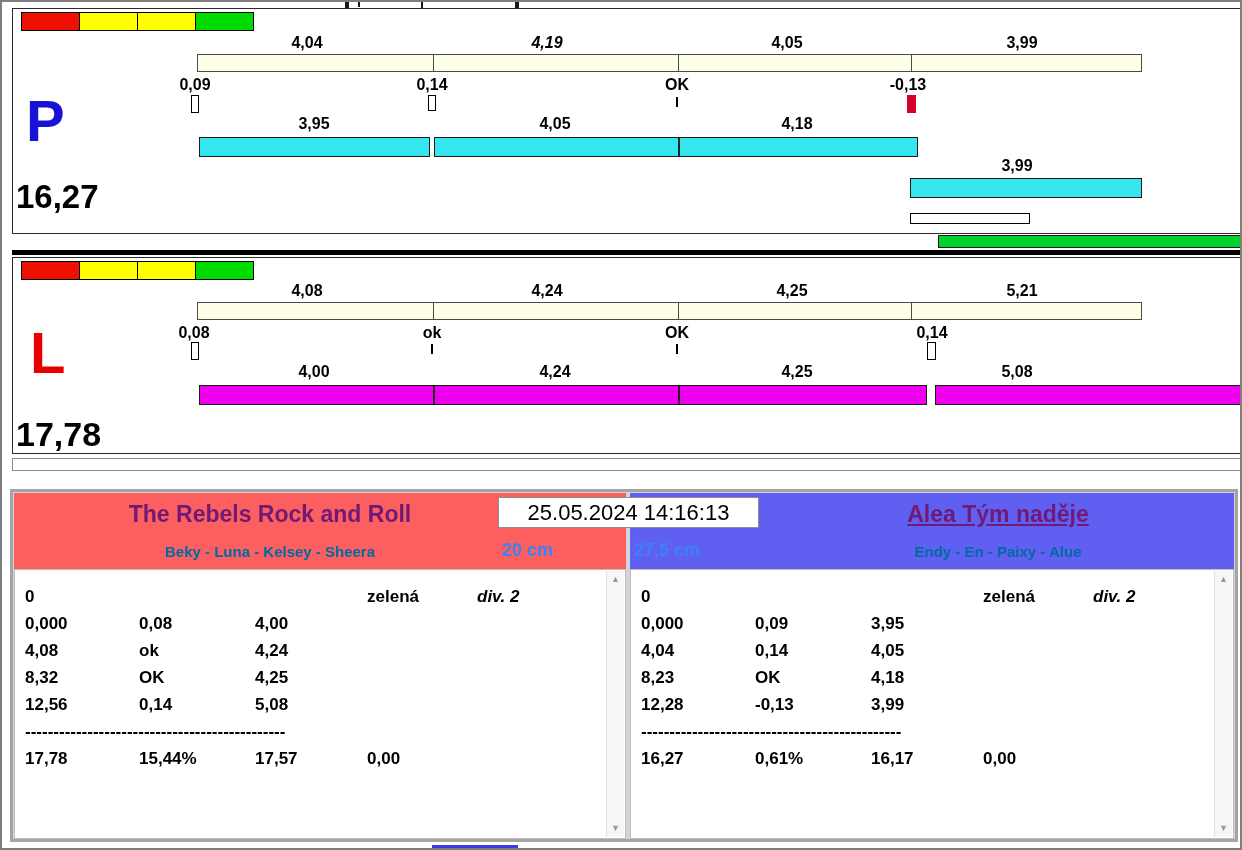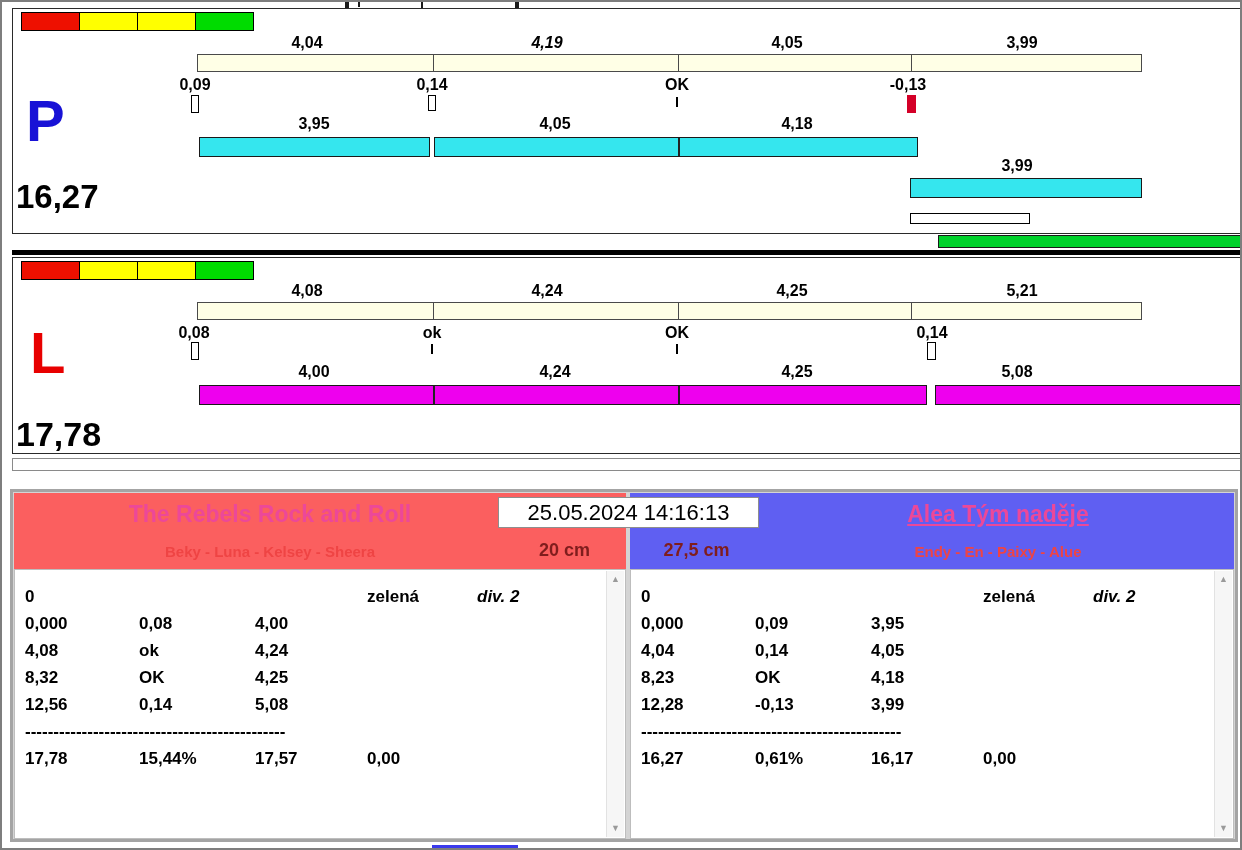--- a/index.html
+++ b/index.html
@@ -25,23 +25,23 @@
   .mark-line{position:absolute;background:#000;}
   .mark-red{position:absolute;background:#d40028;}
   .thick-divider{position:absolute;left:10px;top:248px;width:1232px;height:5px;background:#000;}
   .empty-strip{position:absolute;left:10px;top:456px;width:1230px;height:13px;background:#fff;border:1px solid #8a8a8a;box-sizing:border-box;}
   .edge-tick{position:absolute;background:#1a1a1a;}
   
   .results-frame{position:absolute;left:8px;top:487px;width:1228px;height:353px;border:3px solid #a4a4a4;background:#d4d4d4;box-sizing:border-box;}
   .team-header{position:absolute;top:491px;height:76px;}
   .hdr-left{left:12px;width:612px;background:#fb5f5f;}
   .hdr-right{left:628px;width:604px;background:#5f5ff2;}
-  .team-title{position:absolute;top:499px;font-size:23px;font-weight:bold;color:#ec4899;text-align:center;}
-  .team-members{position:absolute;top:541px;font-size:15px;font-weight:bold;color:#ef4444;text-align:center;}
-  .jump-height{position:absolute;top:538px;width:125px;font-size:18px;font-weight:bold;color:#7f1d1d;text-align:center;}
+  .team-title{position:absolute;top:499px;font-size:23px;font-weight:bold;color:#701a75;text-align:center;}
+  .team-members{position:absolute;top:541px;font-size:15px;font-weight:bold;color:#0369a1;text-align:center;}
+  .jump-height{position:absolute;top:538px;width:125px;font-size:18px;font-weight:bold;color:#3b82f6;}
   .timestamp-box{position:absolute;left:496px;top:495px;width:261px;height:31px;background:#fff;border:1px solid #8e8e8e;box-sizing:border-box;font-size:22px;color:#000;text-align:center;line-height:29px;}
   .result-area{position:absolute;top:567px;height:270px;background:#ffffff;border:1px solid #bdbdbd;box-sizing:border-box;}
   .ra-left{left:12px;width:612px;}
   .ra-right{left:628px;width:604px;}
   .rgrid{padding:13px 24px 0 10px;}
   .rrow{display:grid;grid-template-columns:114px 116px 112px 110px 1fr;height:27px;line-height:27px;font-size:17px;font-weight:bold;color:#000;}
   .g1{grid-column:1;}.g2{grid-column:2;}.g3{grid-column:3;}.g4{grid-column:4;}.g5{grid-column:5;font-style:italic;}
   .seprow{grid-column:1 / span 5;white-space:nowrap;overflow:hidden;}
   .vscroll{position:absolute;top:1px;right:1px;bottom:1px;width:17px;background:#f6f6f6;border-left:1px solid #e2e2e2;}
   .sarrow{position:absolute;left:0;width:100%;text-align:center;font-size:9px;color:#9a9a9a;line-height:1;}

